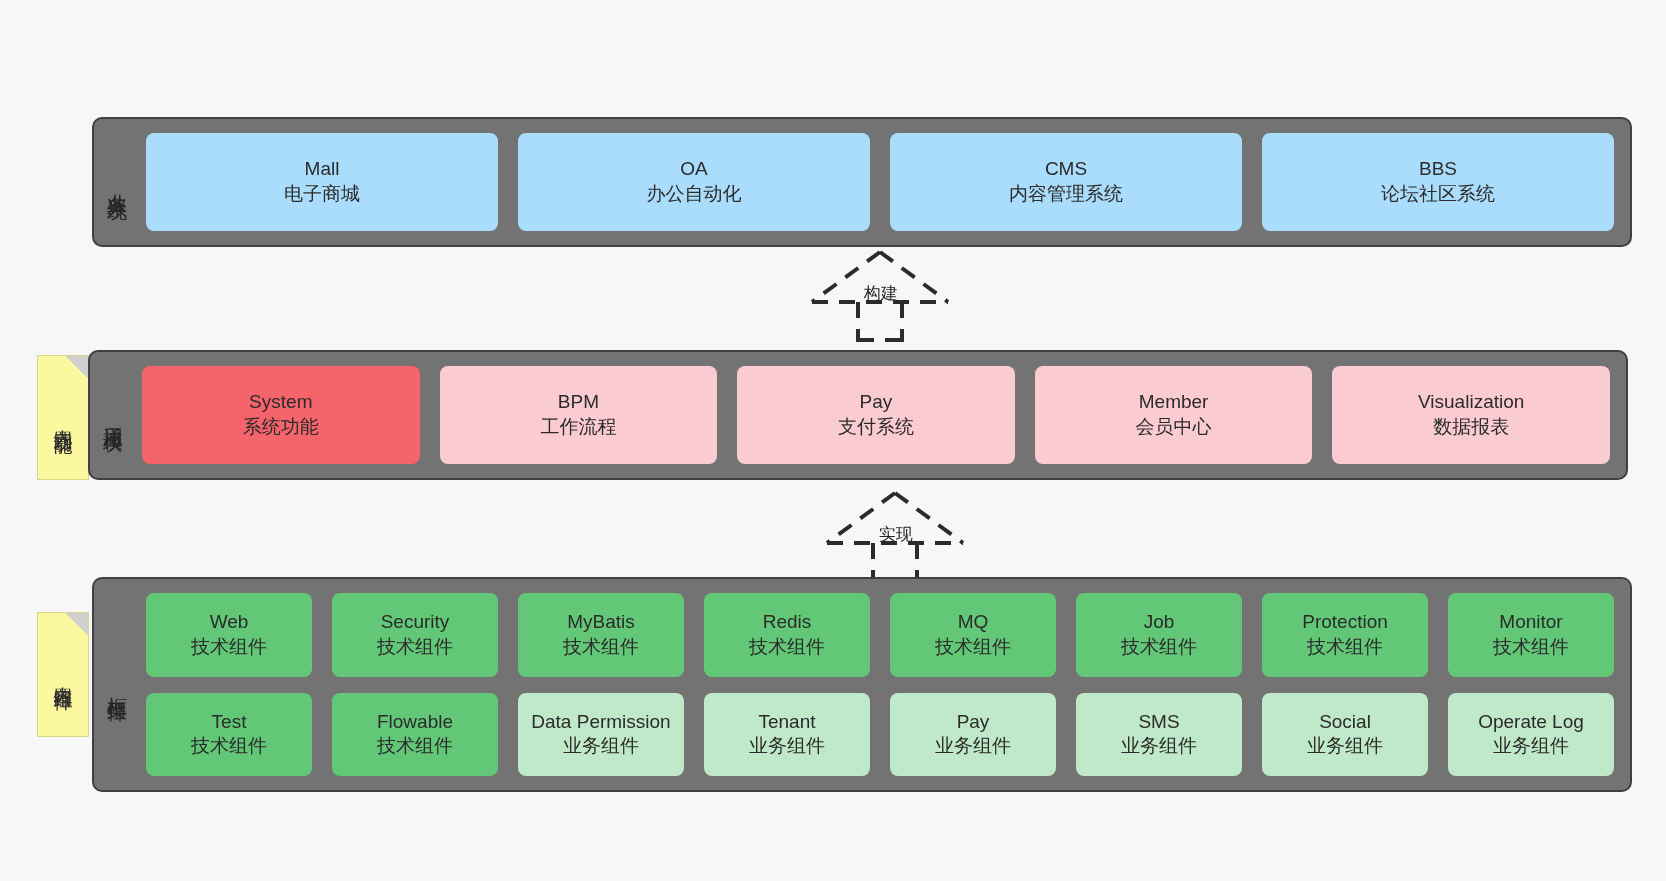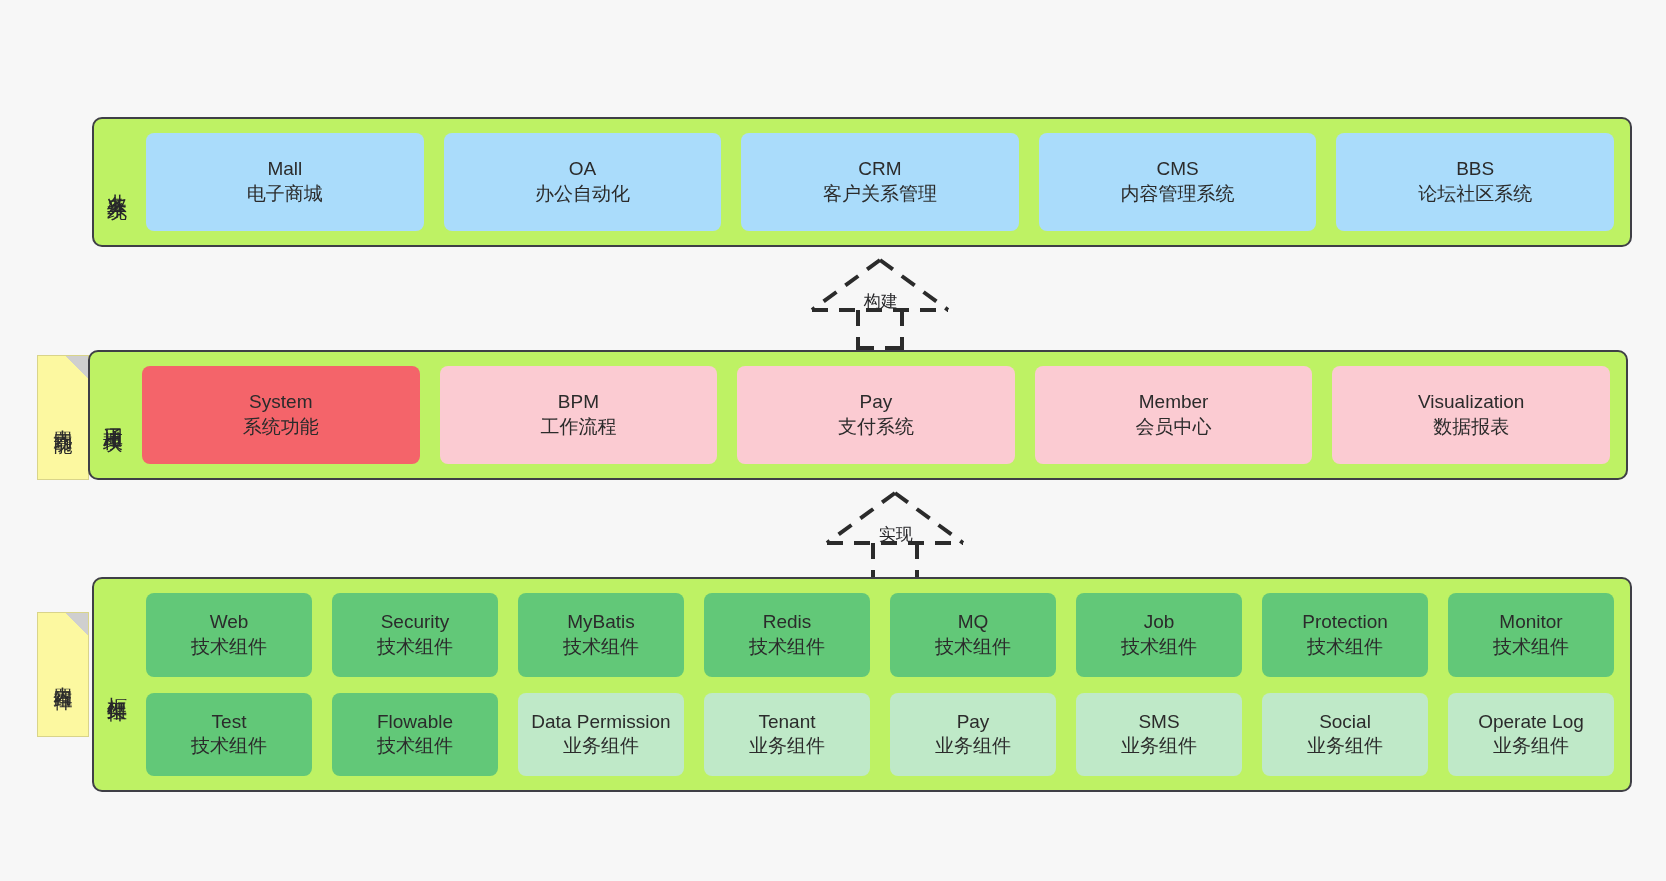--- a/index.html
+++ b/index.html
@@ -13,21 +13,21 @@
   .canvas {
     position: relative;
     width: 1666px;
     height: 881px;
     background: #f7f7f7;
   }
 
   
   .layer {
     position: absolute;
-    background: #bef264;
+    background: #737373;
     border: 2px solid #3f3f46;
     border-radius: 10px;
     display: flex;
     align-items: stretch;
   }
   .layer-title {
     flex: 0 0 auto;
     width: 46px;
     display: flex;
     align-items: center;
@@ -129,36 +129,32 @@
       <div class="row">
         <div class="card blue">
           <span class="en">Mall</span>
           <span class="cn">电子商城</span>
         </div>
         <div class="card blue">
           <span class="en">OA</span>
           <span class="cn">办公自动化</span>
         </div>
         <div class="card blue">
-          <span class="en">CRM</span>
-          <span class="cn">客户关系管理</span>
-        </div>
-        <div class="card blue">
           <span class="en">CMS</span>
           <span class="cn">内容管理系统</span>
         </div>
         <div class="card blue">
           <span class="en">BBS</span>
           <span class="cn">论坛社区系统</span>
         </div>
       </div>
     </div>
   </div>
 
-  <div class="gen-arrow" style="left:800px; top:254px;">
+  <div class="gen-arrow" style="left:800px; top:246px;">
     <svg width="160" height="96" viewBox="0 0 160 96">
       <path d="M80 6 L148 56" fill="none" stroke="#2b2b2b" stroke-width="4" stroke-dasharray="16 11" stroke-linecap="butt"></path>
       <path d="M80 6 L12 56" fill="none" stroke="#2b2b2b" stroke-width="4" stroke-dasharray="16 11" stroke-linecap="butt"></path>
       <path d="M12 56 L148 56" fill="none" stroke="#2b2b2b" stroke-width="4" stroke-dasharray="16 11" stroke-linecap="butt"></path>
       <path d="M58 56 L58 96" fill="none" stroke="#2b2b2b" stroke-width="4" stroke-dasharray="16 11" stroke-linecap="butt"></path>
       <path d="M102 56 L102 96" fill="none" stroke="#2b2b2b" stroke-width="4" stroke-dasharray="16 11" stroke-linecap="butt"></path>
       <path d="M58 94 L102 94" fill="none" stroke="#2b2b2b" stroke-width="4" stroke-dasharray="16 11" stroke-linecap="butt"></path>
     </svg>
     <div class="gen-label">构建</div>
   </div>

